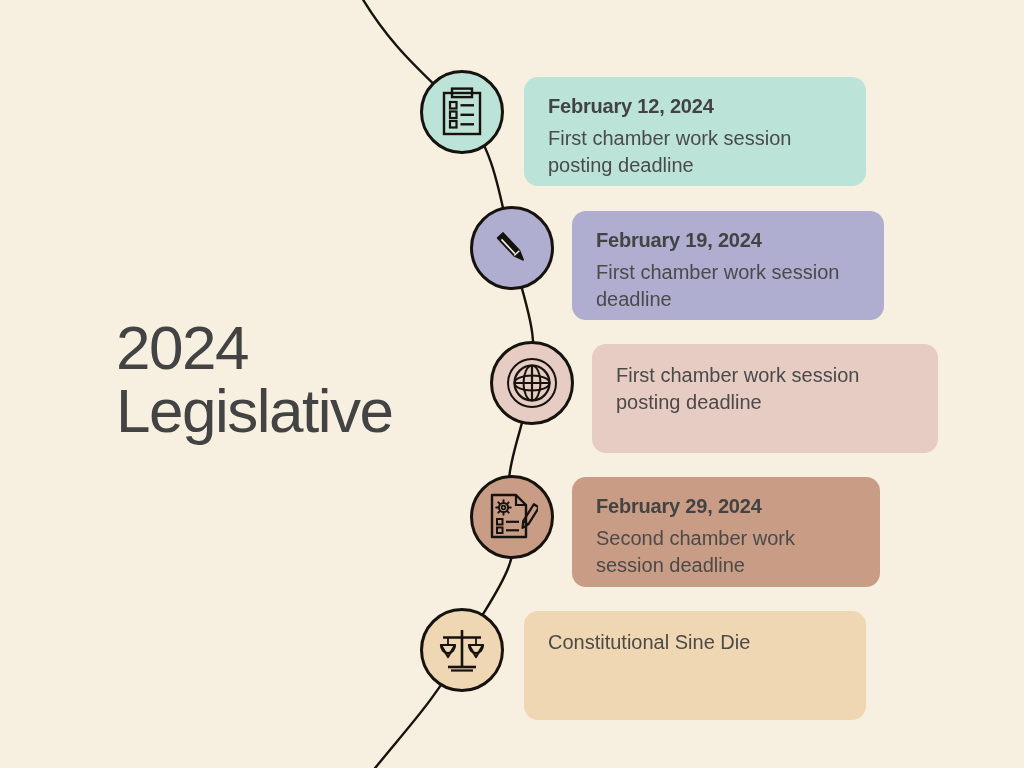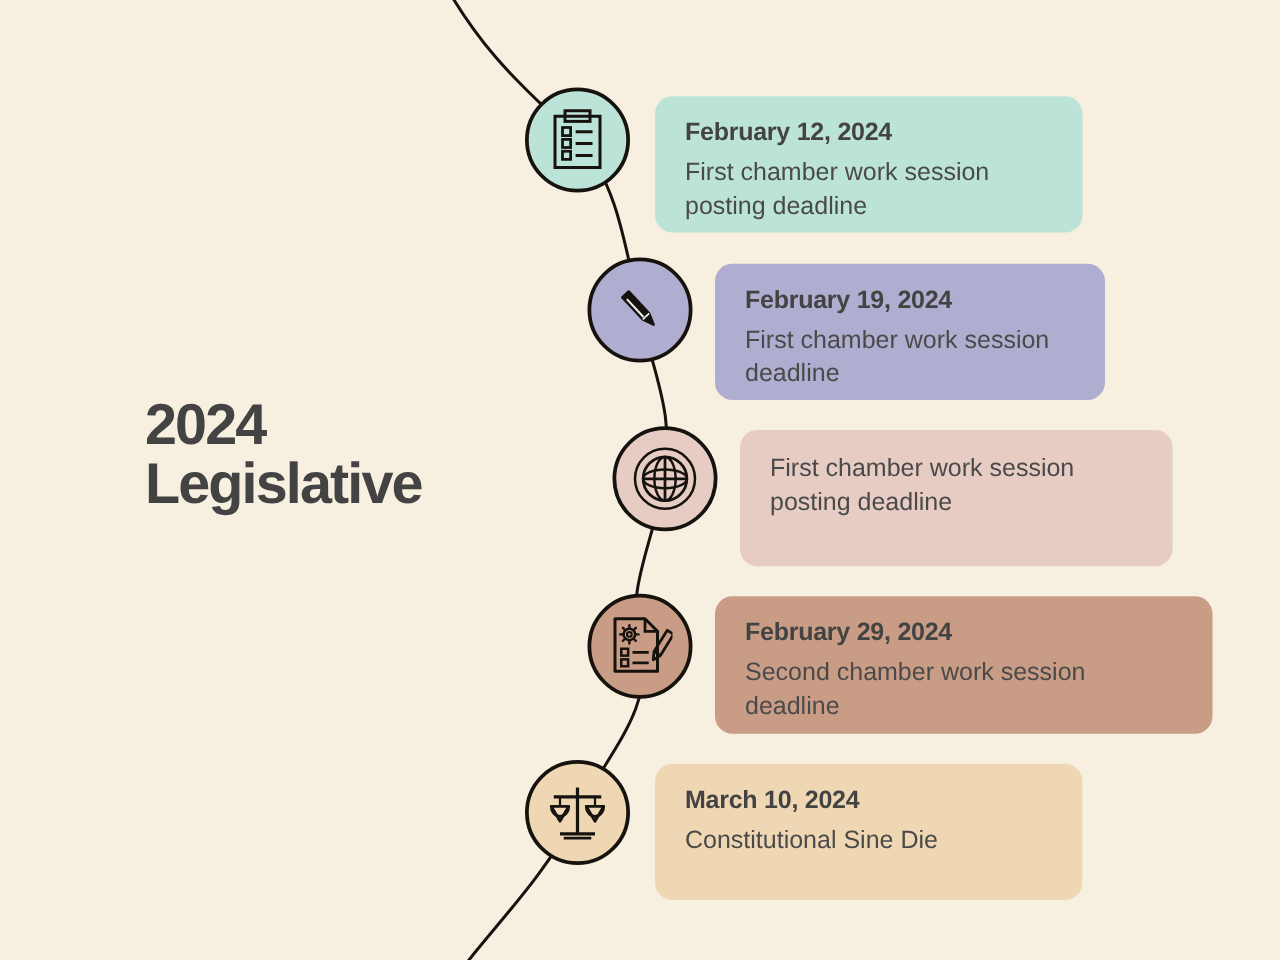--- a/index.html
+++ b/index.html
@@ -19,22 +19,22 @@
     width:1024px; height:768px;
     pointer-events:none;
   }
 
   
   #title {
     position:absolute;
     left:116px; top:316px;
     width:390px;
     color:#434343;
-    font-size:46px;
-    font-weight:bold;
+    font-size:62px;
+    font-weight:normal;
     line-height:1.02;
     letter-spacing:-1.5px;
   }
   #title .tline { display:block; white-space:nowrap; }
 
   
   .node {
     position:absolute;
     width:84px; height:84px;
     border-radius:50%;
@@ -70,21 +70,21 @@
   #node-1 { left:420px; top:70px;  background:#BCE3D8; }
   #card-1 { left:524px; top:62px;  width:342px; height:109px; background:#BCE3D8; }
 
   #node-2 { left:470px; top:206px; background:#AFADD0; }
   #card-2 { left:572px; top:196px; width:312px; height:109px; background:#AFADD0; }
 
   #node-3 { left:490px; top:341px; background:#E6CCC3; }
   #card-3 { left:592px; top:329px; width:346px; height:109px; background:#E6CCC3; }
 
   #node-4 { left:470px; top:475px; background:#C99C85; }
-  #card-4 { left:572px; top:462px; width:398px; height:110px; background:#C99C85; }
+  #card-4 { left:572px; top:462px; width:308px; height:110px; background:#C99C85; }
 
   #node-5 { left:420px; top:608px; background:#EFD7B3; }
   #card-5 { left:524px; top:596px; width:342px; height:109px; background:#EFD7B3; }
 </style>
 </head>
 <body>
 
 <div id="stage">
 
   <svg id="curve" viewBox="0 0 1024 768" preserveAspectRatio="none" aria-hidden="true">
@@ -198,17 +198,16 @@
         <path d="M 4 19 L 18 19 L 11 31 Z" fill="none" stroke="#16120E" stroke-width="2.2" stroke-linejoin="round"></path>
         <path d="M 4 19 A 7 8 0 0 0 18 19" fill="none" stroke="#16120E" stroke-width="2.2"></path>
         <line x1="11" y1="11.5" x2="11" y2="19" stroke="#16120E" stroke-width="1.8"></line>
         <path d="M 32 19 L 46 19 L 39 31 Z" fill="none" stroke="#16120E" stroke-width="2.2" stroke-linejoin="round"></path>
         <path d="M 32 19 A 7 8 0 0 0 46 19" fill="none" stroke="#16120E" stroke-width="2.2"></path>
         <line x1="39" y1="11.5" x2="39" y2="19" stroke="#16120E" stroke-width="1.8"></line>
       </svg>
     </span>
   </div>
   <div class="card" id="card-5">
-    <div class="date">March 10, 2024</div>
     <div class="desc">Constitutional Sine Die</div>
   </div>
 
 </div>
 
 </body></html>

